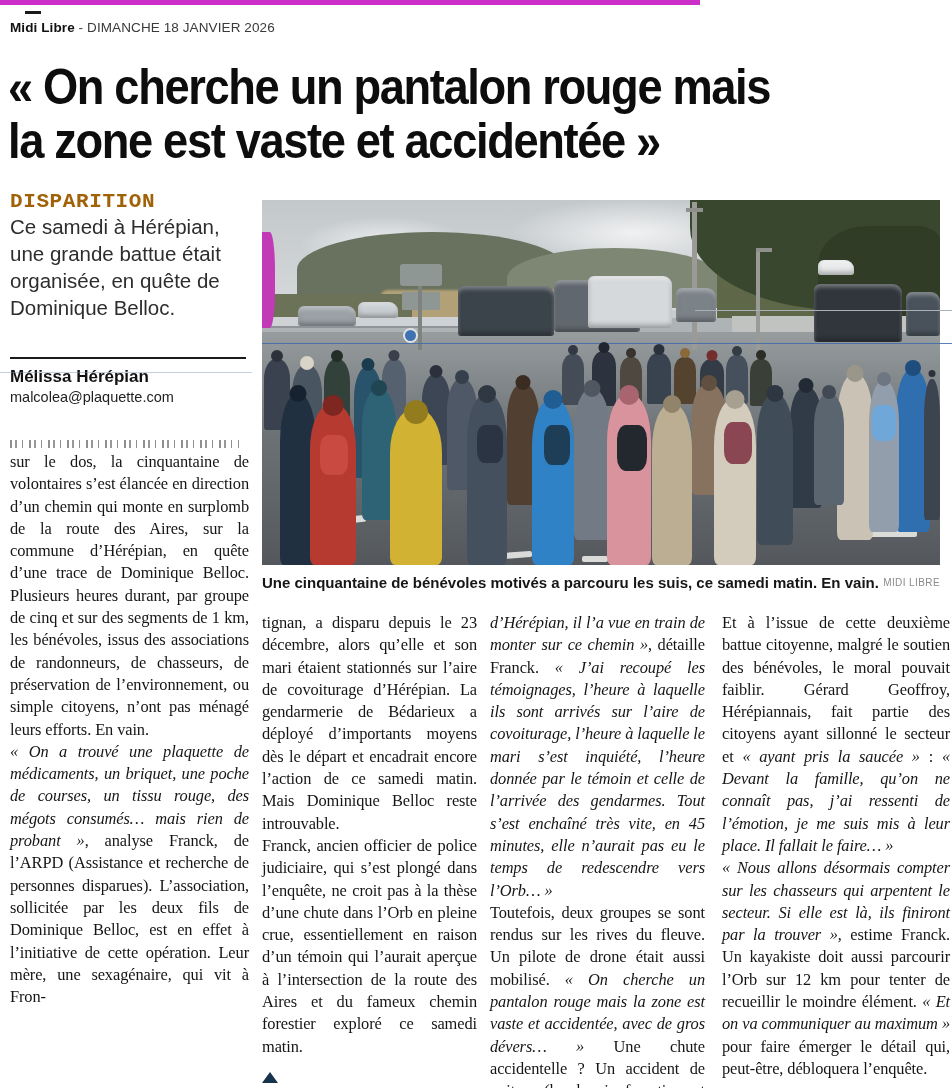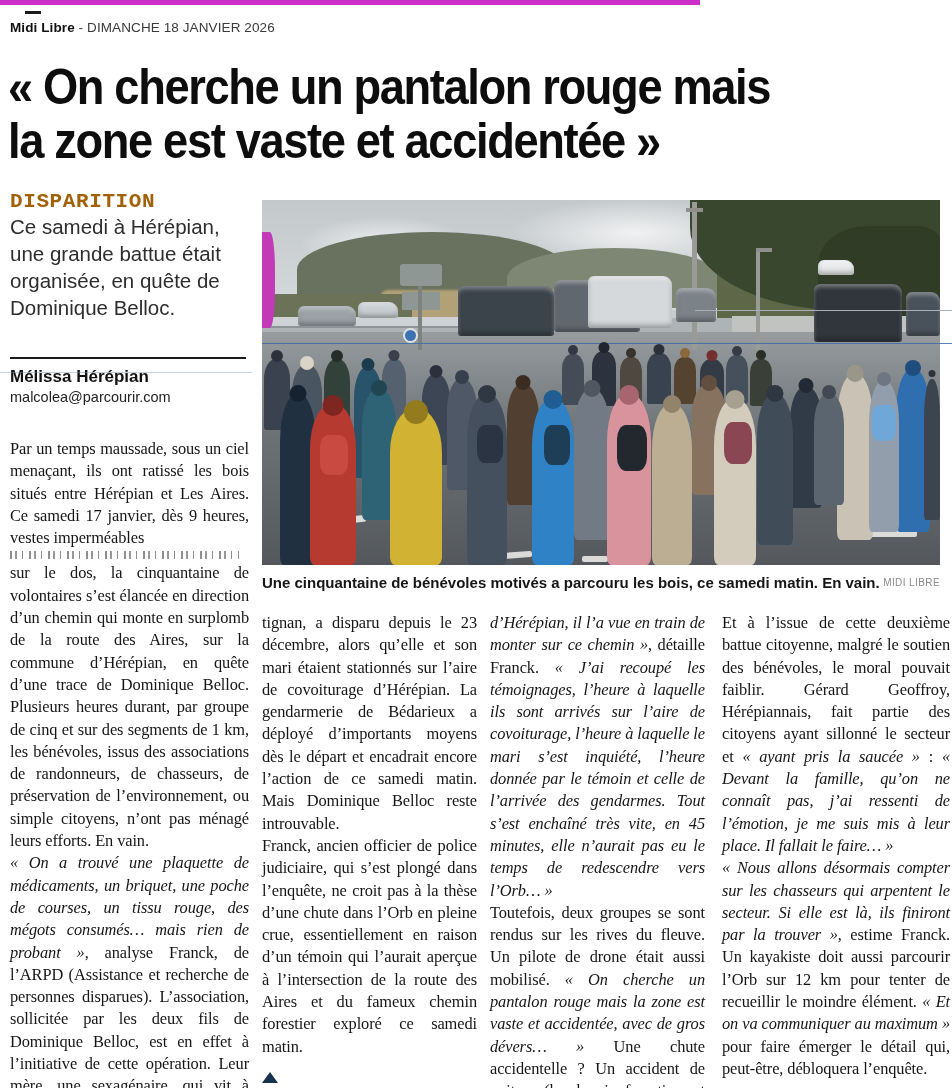--- a/index.html
+++ b/index.html
@@ -110,21 +110,21 @@
 
   <div class="abs" id="headline">
     <div>« On cherche un pantalon rouge mais</div>
     <div>la zone est vaste et accidentée »</div>
   </div>
 
   <div class="abs" id="kicker">DISPARITION</div>
   <div class="abs" id="standfirst">Ce samedi à Hérépian, une grande battue était organisée, en quête de Dominique Belloc.</div>
   <div class="abs" id="byline-rule"></div>
   <div class="abs" id="author">Mélissa Hérépian</div>
-  <div class="abs" id="email">malcolea@parcourir.com</div>
+  <div class="abs" id="email">malcolea@plaquette.com</div>
 
   <div class="abs" id="photo">
     <div id="sky"></div>
     <div class="hill" id="hill1"></div>
     <div class="hill" id="hill2"></div>
     <div class="hill" id="hill3"></div>
     <div id="trees"></div>
     <div id="trees2"></div>
     <div id="farroad"></div>
     <div id="reeds"></div>
@@ -308,30 +308,29 @@
         <div class="p" style="left: 462px; top: 222px; width: 28px; height: 42px; z-index: 282;">
           <div class="pb" style="background: rgb(138, 70, 82); top: 0px; border-radius: 30%;"></div>
         </div>
         <div class="p" style="left: 610px; top: 205px; width: 24px; height: 36px; z-index: 265;">
           <div class="pb" style="background: rgb(111, 168, 216); top: 0px; border-radius: 30%;"></div>
         </div>
       </div>
   </div>
 
   <div class="abs" id="caption-row">
-    <span id="caption">Une cinquantaine de bénévoles motivés a parcouru les bois, ce samedi matin. En vain.</span>
+    <span id="caption">Une cinquantaine de bénévoles motivés a parcouru les suis, ce samedi matin. En vain.</span>
     <span id="credit">MIDI LIBRE</span>
   </div>
 
   <div class="abs" id="line-a"></div>
   <div class="abs" id="line-b"></div>
   <div class="abs" id="line-c"></div>
 
   <div class="abs bodycol" id="col1">
-    <p><span>Par un temps maussade, sous un ciel menaçant, ils ont ratissé les bois situés entre Hérépian et Les Aires. Ce samedi 17 janvier, dès 9 heures, vestes imperméables</span></p>
     <div id="clip-artifact"></div>
     <p><span>sur le dos, la cinquantaine de volontaires s’est élancée en direction d’un chemin qui monte en surplomb de la route des Aires, sur la commune d’Hérépian, en quête d’une trace de Dominique Belloc. Plusieurs heures durant, par groupe de cinq et sur des segments de 1 km, les bénévoles, issus des associations de randonneurs, de chasseurs, de préservation de l’environnement, ou simple citoyens, n’ont pas ménagé leurs efforts. En vain.</span></p>
     <p><span class="it">« On a trouvé une plaquette de médicaments, un briquet, une poche de courses, un tissu rouge, des mégots consumés… mais rien de probant »</span><span>, analyse Franck, de l’ARPD (Assistance et recherche de personnes disparues). L’association, sollicitée par les deux fils de Dominique Belloc, est en effet à l’initiative de cette opération. Leur mère, une sexagénaire, qui vit à Fron-</span></p>
   </div>
 
   <div class="abs bodycol" id="col2">
     <p><span>tignan, a disparu depuis le 23 décembre, alors qu’elle et son mari étaient stationnés sur l’aire de covoiturage d’Hérépian. La gendarmerie de Bédarieux a déployé d’importants moyens dès le départ et encadrait encore l’action de ce samedi matin. Mais Dominique Belloc reste introuvable.</span></p>
     <p><span>Franck, ancien officier de police judiciaire, qui s’est plongé dans l’enquête, ne croit pas à la thèse d’une chute dans l’Orb en pleine crue, essentiellement en raison d’un témoin qui l’aurait aperçue à l’intersection de la route des Aires et du fameux chemin forestier exploré ce samedi matin. </span></p>
   </div>
 

